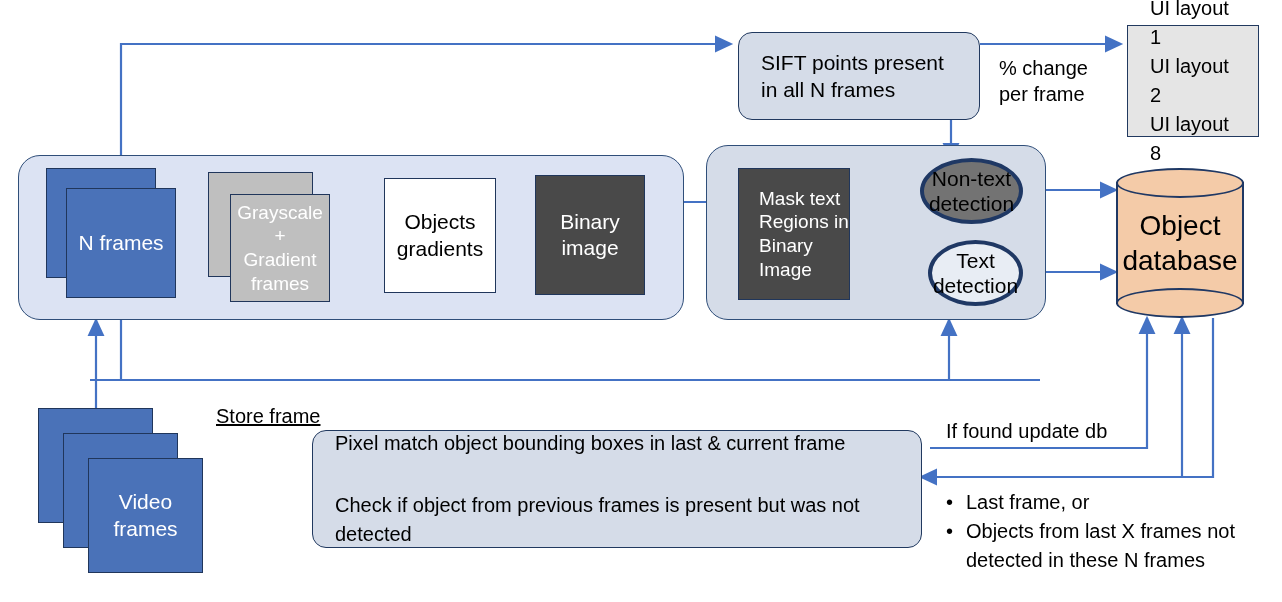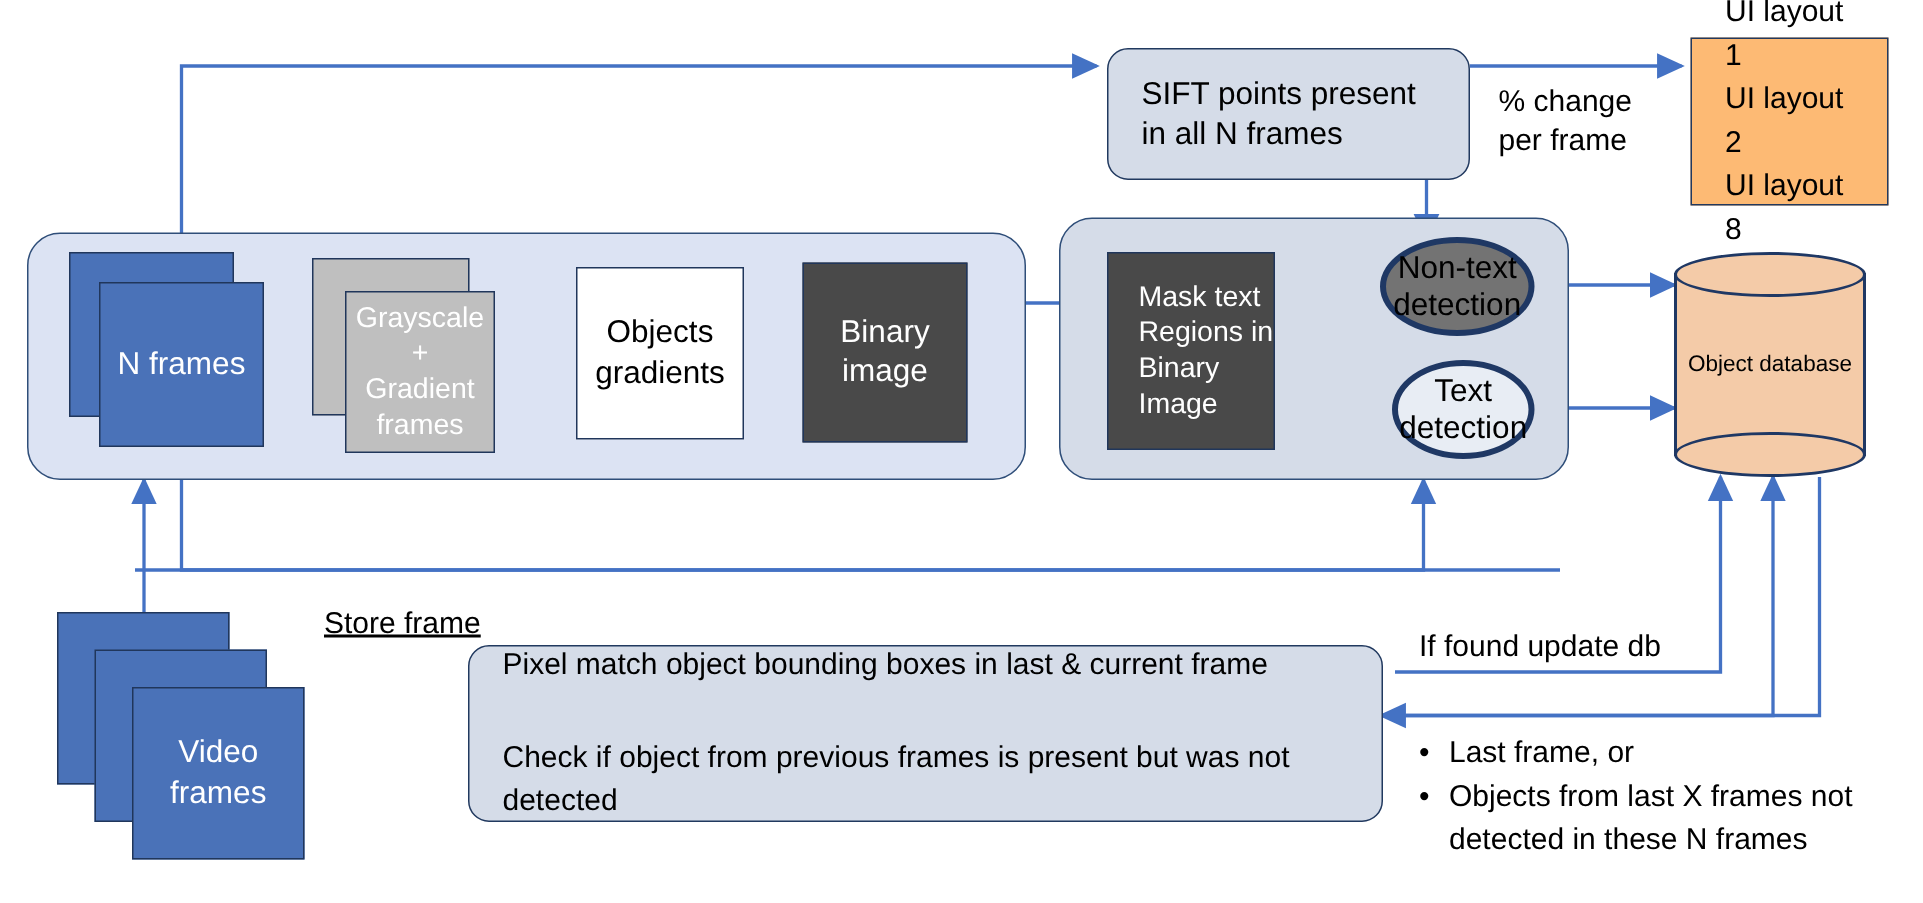--- a/index.html
+++ b/index.html
@@ -23,21 +23,21 @@
   .card-label{position:absolute;inset:0;display:flex;align-items:center;
               justify-content:center;text-align:center;color:#fff;
               font-size:21px;line-height:1.25;}
   .card-label.dark-text{color:#000;}
 
   
   .rbox{position:absolute;box-sizing:border-box;border:1.8px solid #21395F;
         border-radius:14px;background:#D5DCE8;display:flex;flex-direction:column;
         justify-content:center;}
   .sqbox{position:absolute;box-sizing:border-box;border:1.8px solid #21395F;
-         background:#fdba74;display:flex;flex-direction:column;
+         background:#e5e5e5;display:flex;flex-direction:column;
          justify-content:center;}
 
   
   .ellipse{position:absolute;box-sizing:border-box;border:4px solid #1F3864;
            border-radius:50%;display:flex;align-items:center;justify-content:center;
            text-align:center;font-size:21px;line-height:1.2;}
   .ellipse.fill-blue{background:#737373;}
   .ellipse.fill-light{background:#E8EDF4;}
 
   
@@ -45,21 +45,21 @@
   .cyl .body{position:absolute;left:0;right:0;top:14px;bottom:14px;
              background:#F4CBA8;border-left:2.2px solid #1F3864;
              border-right:2.2px solid #1F3864;}
   .cyl .top{position:absolute;left:0;top:0;width:100%;height:30px;
             background:#F4CBA8;border:2.2px solid #1F3864;border-radius:50%;
             box-sizing:border-box;}
   .cyl .bot{position:absolute;left:0;bottom:0;width:100%;height:30px;
             background:#F4CBA8;border:2.2px solid #1F3864;border-radius:50%;
             box-sizing:border-box;}
   .cyl .txt{position:absolute;inset:0;display:flex;align-items:center;
-            justify-content:center;text-align:center;font-size:15px;
+            justify-content:center;text-align:center;font-size:28px;
             line-height:1.25;z-index:3;}
 
   
   .label{position:absolute;font-size:20px;line-height:1.3;white-space:pre-line;}
   .blocktext{font-size:20px;line-height:1.45;}
 
   svg.wires{position:absolute;left:0;top:0;width:1282px;height:602px;
             pointer-events:none;}
   .bullets{position:absolute;font-size:20px;line-height:1.45;}
   .bullets div{position:relative;padding-left:26px;}

